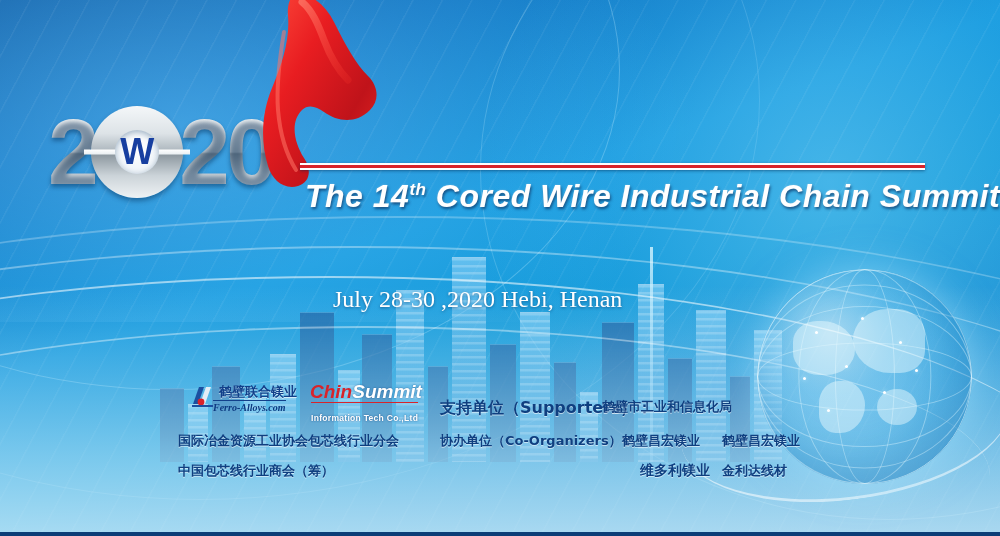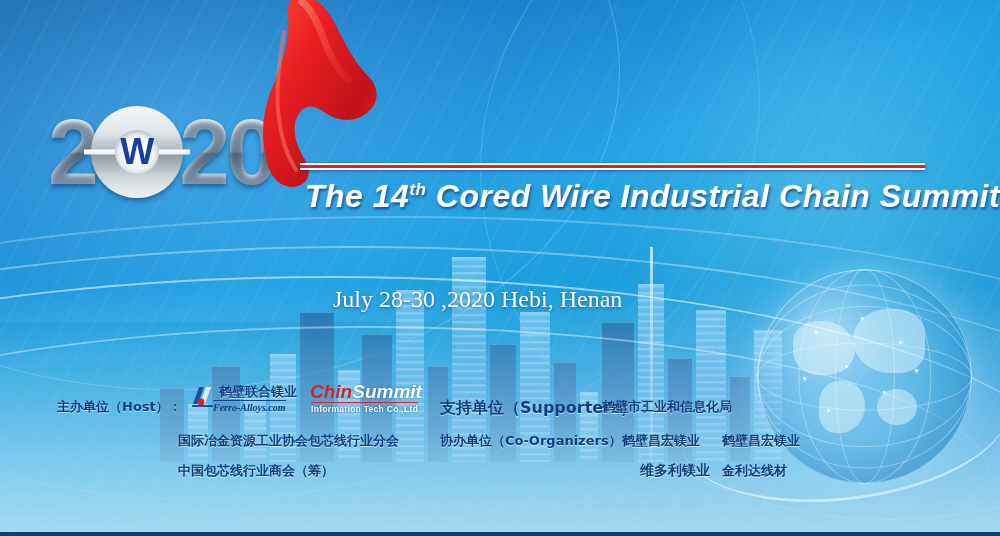--- a/index.html
+++ b/index.html
@@ -213,21 +213,21 @@
   .cm-main {
     position:absolute; left:0; top:0; font-size:19px; font-weight:700; font-style:italic; line-height:20px;
     font-family:"Liberation Sans","DejaVu Sans",sans-serif; white-space:nowrap;
   }
   .cm-main .c1 { color:#d8232a; }
   .cm-main .c2 { color:#ffffff; text-shadow:0 0 2px rgba(20,70,130,.8); }
   .cm-sub {
     position:absolute; left:1px; top:20px; font-size:8.5px; font-weight:700; color:#ffffff;
     letter-spacing:.3px; white-space:nowrap;
     font-family:"Liberation Sans","DejaVu Sans",sans-serif;
-    border-top:1px solid #d8232a; padding-top:1px;
+    border-top:1px solid #d8232a; padding-top:10px;
     text-shadow:0 0 2px rgba(20,70,130,.9);
   }
   .frame-line { position:absolute; left:0; right:0; bottom:0; height:4px; background:#0c3d77; }
 </style>
 </head>
 <body>
 
 <div class="banner">
 
   <div class="bg-top-glow"></div>
@@ -323,21 +323,20 @@
     <path d="M74,10 C84,18 90,32 96,48 C102,64 110,78 120,88" stroke="url(#rg2)" stroke-width="7" fill="none" stroke-linecap="round" opacity=".8"></path>
     <path d="M56,40 C52,64 48,92 50,118 C52,142 58,162 68,178" stroke="#ff7566" stroke-width="4" fill="none" stroke-linecap="round" opacity=".55"></path>
   </svg>
 
   <div class="rule"></div>
   <div class="title-en"><span>The 14</span><sup>th</sup><span> Cored Wire Industrial Chain Summit</span></div>
 
   <div class="date-en">July 28-30 ,2020  Hebi, Henan</div>
 
   <div class="credits">
-    <div class="credit-txt lbl-host">主办单位（Host）：</div>
     <div class="credit-txt lbl-sup">支持单位（Supporters）：</div>
     <div class="credit-txt lbl-co">协办单位（Co-Organizers）：</div>
     <div class="credit-txt sup-val">鹤壁市工业和信息化局</div>
     <div class="credit-txt host-org1">国际冶金资源工业协会包芯线行业分会</div>
     <div class="credit-txt host-org2">中国包芯线行业商会（筹）</div>
     <div class="credit-txt co-a">鹤壁昌宏镁业</div>
     <div class="credit-txt co-b">鹤壁昌宏镁业</div>
     <div class="credit-txt co-c">维多利镁业</div>
     <div class="credit-txt co-d">金利达线材</div>
   </div>

